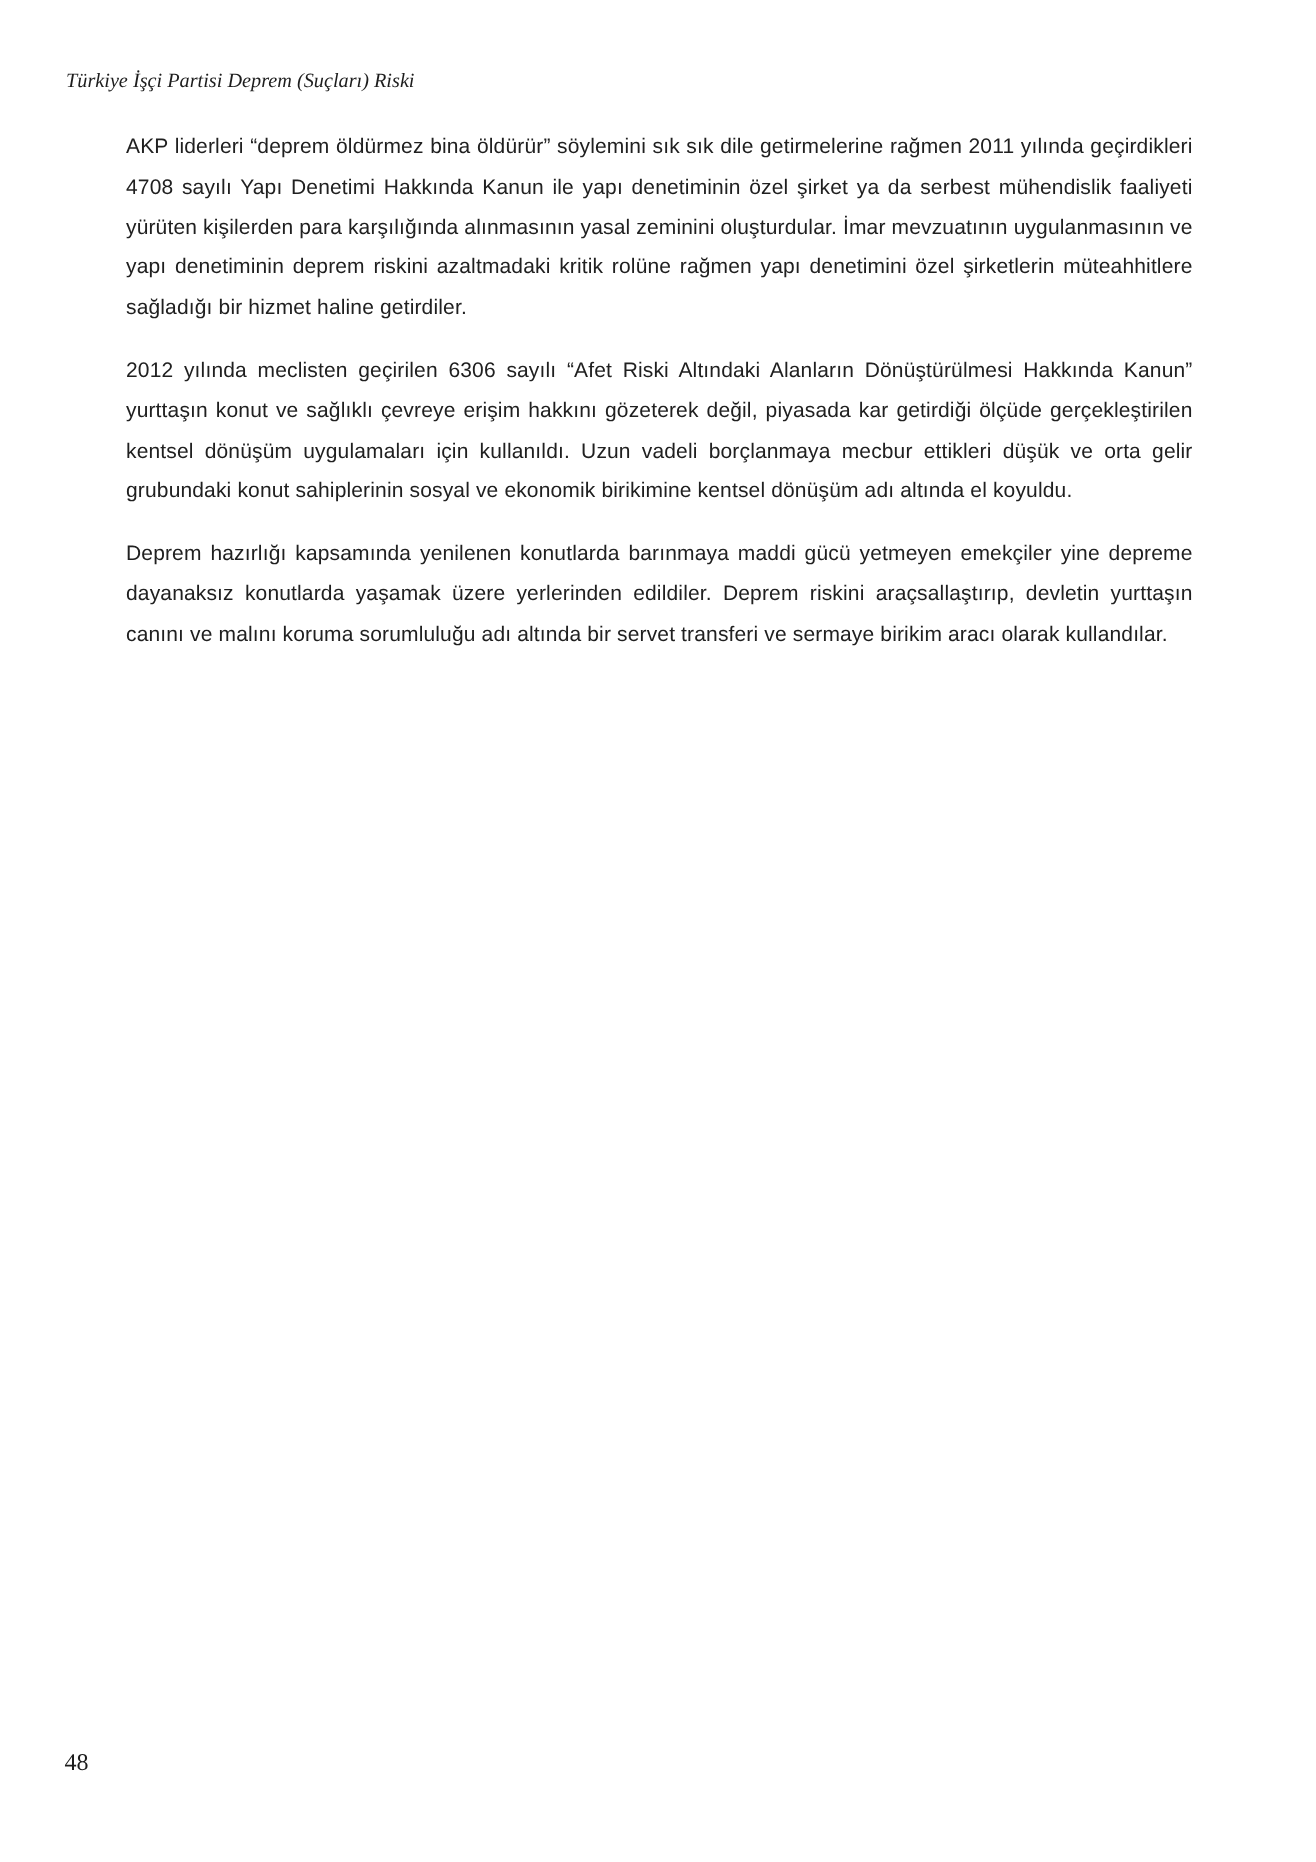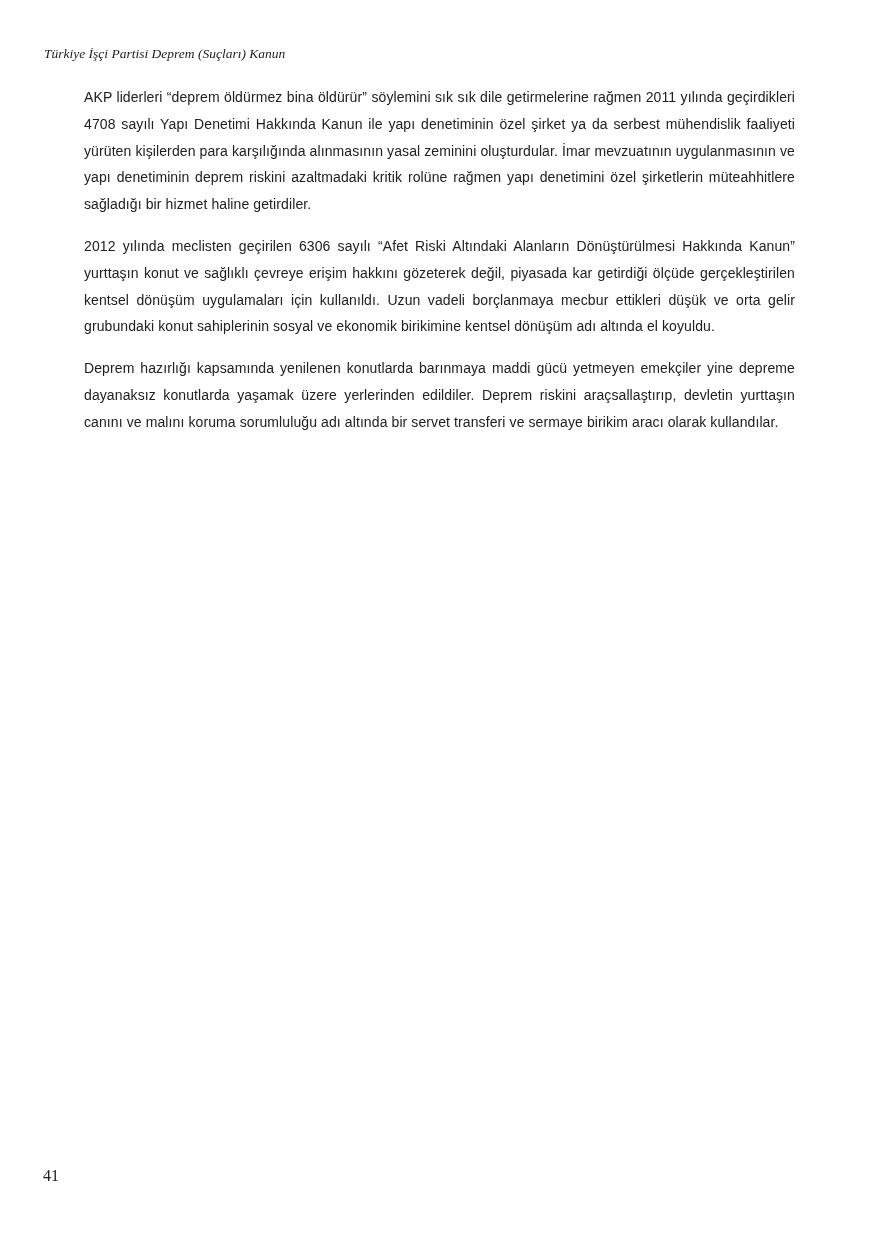--- a/index.html
+++ b/index.html
@@ -47,22 +47,22 @@
     top: 1167px;
     font-family: "Liberation Serif", serif;
     font-size: 16px;
     color: #1d1d1d;
   }
 </style>
 </head>
 <body>
 
 <div class="page">
-  <div class="running-header">Türkiye İşçi Partisi Deprem (Suçları) Kanun</div>
+  <div class="running-header">Türkiye İşçi Partisi Deprem (Suçları) Riski</div>
 
   <div class="content">
     <p>AKP liderleri “deprem öldürmez bina öldürür” söylemini sık sık dile getirmelerine rağmen 2011 yılında geçirdikleri 4708 sayılı Yapı Denetimi Hakkında Kanun ile yapı denetiminin özel şirket ya da serbest mühendislik faaliyeti yürüten kişilerden para karşılığında alınmasının yasal zeminini oluşturdular. İmar mevzuatının uygulanmasının ve yapı denetiminin deprem riskini azaltmadaki kritik rolüne rağmen yapı denetimini özel şirketlerin müteahhitlere sağladığı bir hizmet haline getirdiler.</p>
     <p>2012 yılında meclisten geçirilen 6306 sayılı “Afet Riski Altındaki Alanların Dönüştürülmesi Hakkında Kanun” yurttaşın konut ve sağlıklı çevreye erişim hakkını gözeterek değil, piyasada kar getirdiği ölçüde gerçekleştirilen kentsel dönüşüm uygulamaları için kullanıldı. Uzun vadeli borçlanmaya mecbur ettikleri düşük ve orta gelir grubundaki konut sahiplerinin sosyal ve ekonomik birikimine kentsel dönüşüm adı altında el koyuldu.</p>
     <p>Deprem hazırlığı kapsamında yenilenen konutlarda barınmaya maddi gücü yetmeyen emekçiler yine depreme dayanaksız konutlarda yaşamak üzere yerlerinden edildiler. Deprem riskini araçsallaştırıp, devletin yurttaşın canını ve malını koruma sorumluluğu adı altında bir servet transferi ve sermaye birikim aracı olarak kullandılar.</p>
   </div>
 
-  <div class="page-number">41</div>
+  <div class="page-number">48</div>
 </div>
 
 </body></html>

